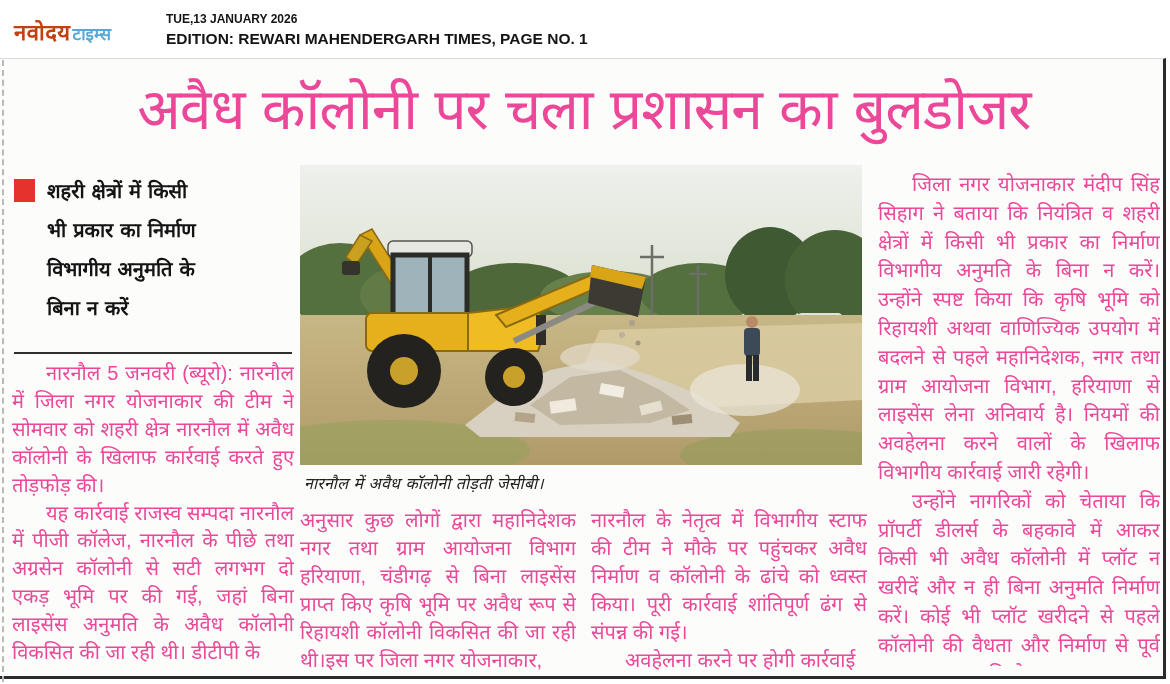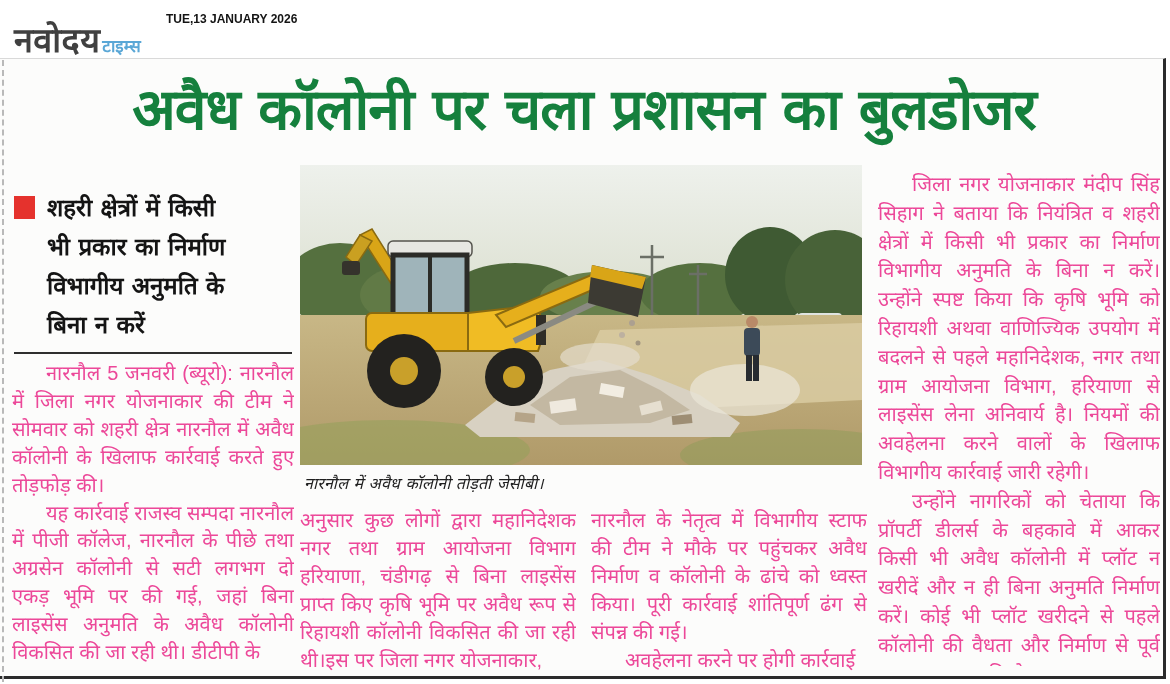--- a/index.html
+++ b/index.html
@@ -5,21 +5,21 @@
   * { margin:0; padding:0; box-sizing:border-box; }
   body { background:#ffffff; font-family:"DejaVu Sans", sans-serif; }
   .page {
     position:relative; width:1170px; height:684px;
     background:#ffffff; overflow:hidden;
   }
 
   
   .masthead { position:absolute; left:0; top:0; width:1170px; height:58px; background:#ffffff; }
   .logo { position:absolute; left:14px; top:16px; white-space:nowrap; }
-  .logo-main { font-size:34px; font-weight:bold; color:#404040; letter-spacing:0.5px; }
+  .logo-main { font-size:22px; font-weight:bold; color:#c2410c; letter-spacing:0.5px; }
   .logo-sub  { font-size:17px; font-weight:bold; color:#5aa7d6; margin-left:2px;margin-top:15px; }
   .mast-text { position:absolute; left:166px; top:9px; color:#141414;
                font-family:"Liberation Sans", sans-serif; font-weight:bold; }
   .mast-date    { font-size:12px; line-height:20px; }
   .mast-edition { font-size:15.5px; line-height:20px; }
 
   
   .article-box {
     position:absolute; left:0; top:58px; width:1166px; height:621px;
     background:#fcfcfb;
@@ -28,28 +28,28 @@
     border-bottom:3px solid #2b2b2b;
   }
   .left-dashed-edge {
     position:absolute; left:2px; top:60px; height:622px; width:0;
     border-left:2px dashed #b9b9b9;
   }
 
   
   .headline {
     position:absolute; left:14px; top:60px; width:1140px; height:100px;
-    font-size:57px; line-height:98px; font-weight:bold; color:#15803d;
+    font-size:57px; line-height:98px; font-weight:normal; color:#ec4899;
     text-align:center; white-space:nowrap; letter-spacing:-1px;
   }
 
   
   .subhead {
-    position:absolute; left:14px; top:189px; width:282px; padding-left:33px;
-    font-size:24px; font-weight:bold; color:#141414; line-height:39px;
+    position:absolute; left:14px; top:172px; width:282px; padding-left:33px;
+    font-size:20px; font-weight:bold; color:#141414; line-height:39px;
   }
   .red-bullet {
     position:absolute; left:0; top:7px; width:21px; height:23px; background:#e5322d;
   }
   .subhead-line { display:block; }
   .col-rule { position:absolute; left:14px; top:352px; width:278px; height:2px; background:#2e2e2e; }
 
   .body-text {
     color:#ec4899; font-size:20px; line-height:27.9px; text-align:justify;
     font-family:Liberation Sans, sans-serif;
@@ -74,20 +74,21 @@
 <body>
 
 <div class="page">
 
   <div class="masthead">
     <div class="logo">
       <span class="logo-main">नवोदय</span><span class="logo-sub">टाइम्स</span>
     </div>
     <div class="mast-text">
       <div class="mast-date">TUE,13 JANUARY 2026</div>
+      <div class="mast-edition">EDITION: REWARI MAHENDERGARH TIMES, PAGE NO. 1</div>
     </div>
   </div>
 
   <div class="article-box"></div>
   <div class="left-dashed-edge"></div>
 
   <div class="headline">अवैध कॉलोनी पर चला प्रशासन का बुलडोजर</div>
 
   <div class="subhead">
     <span class="red-bullet"></span>

